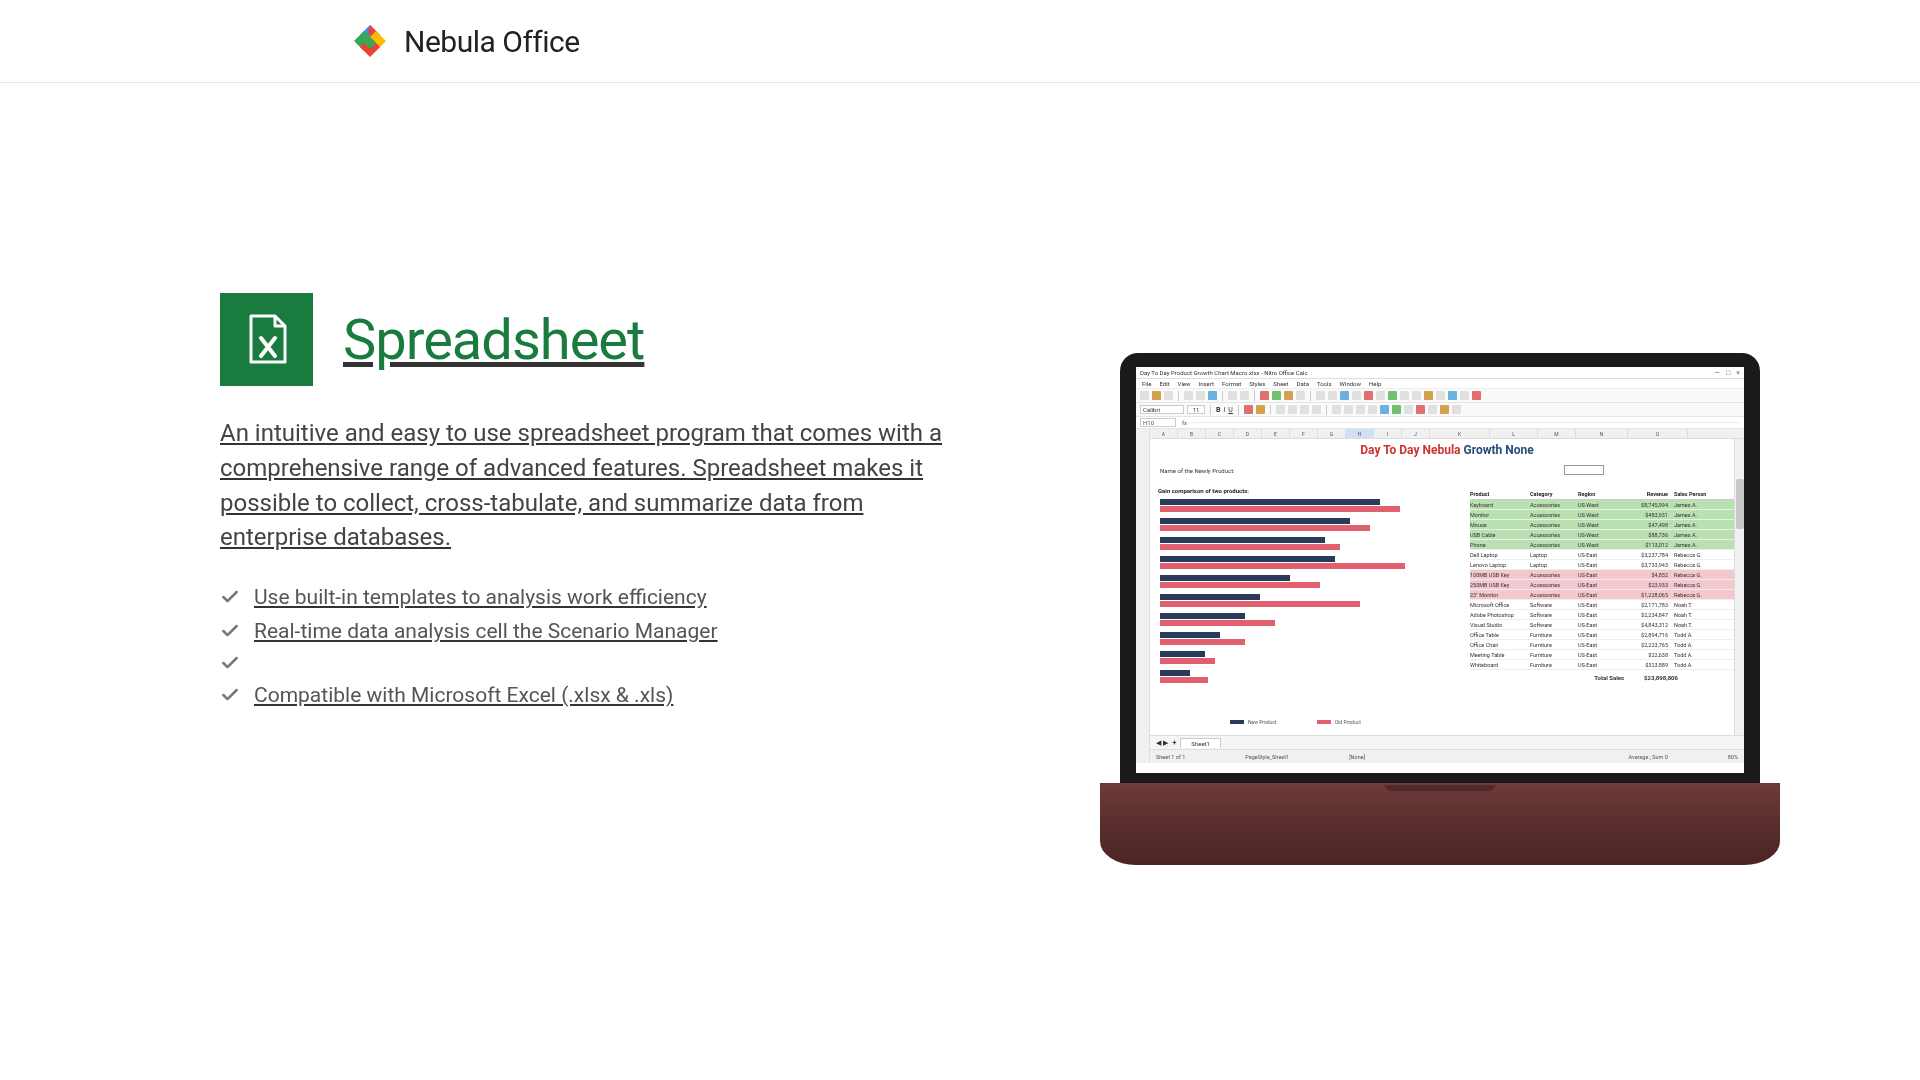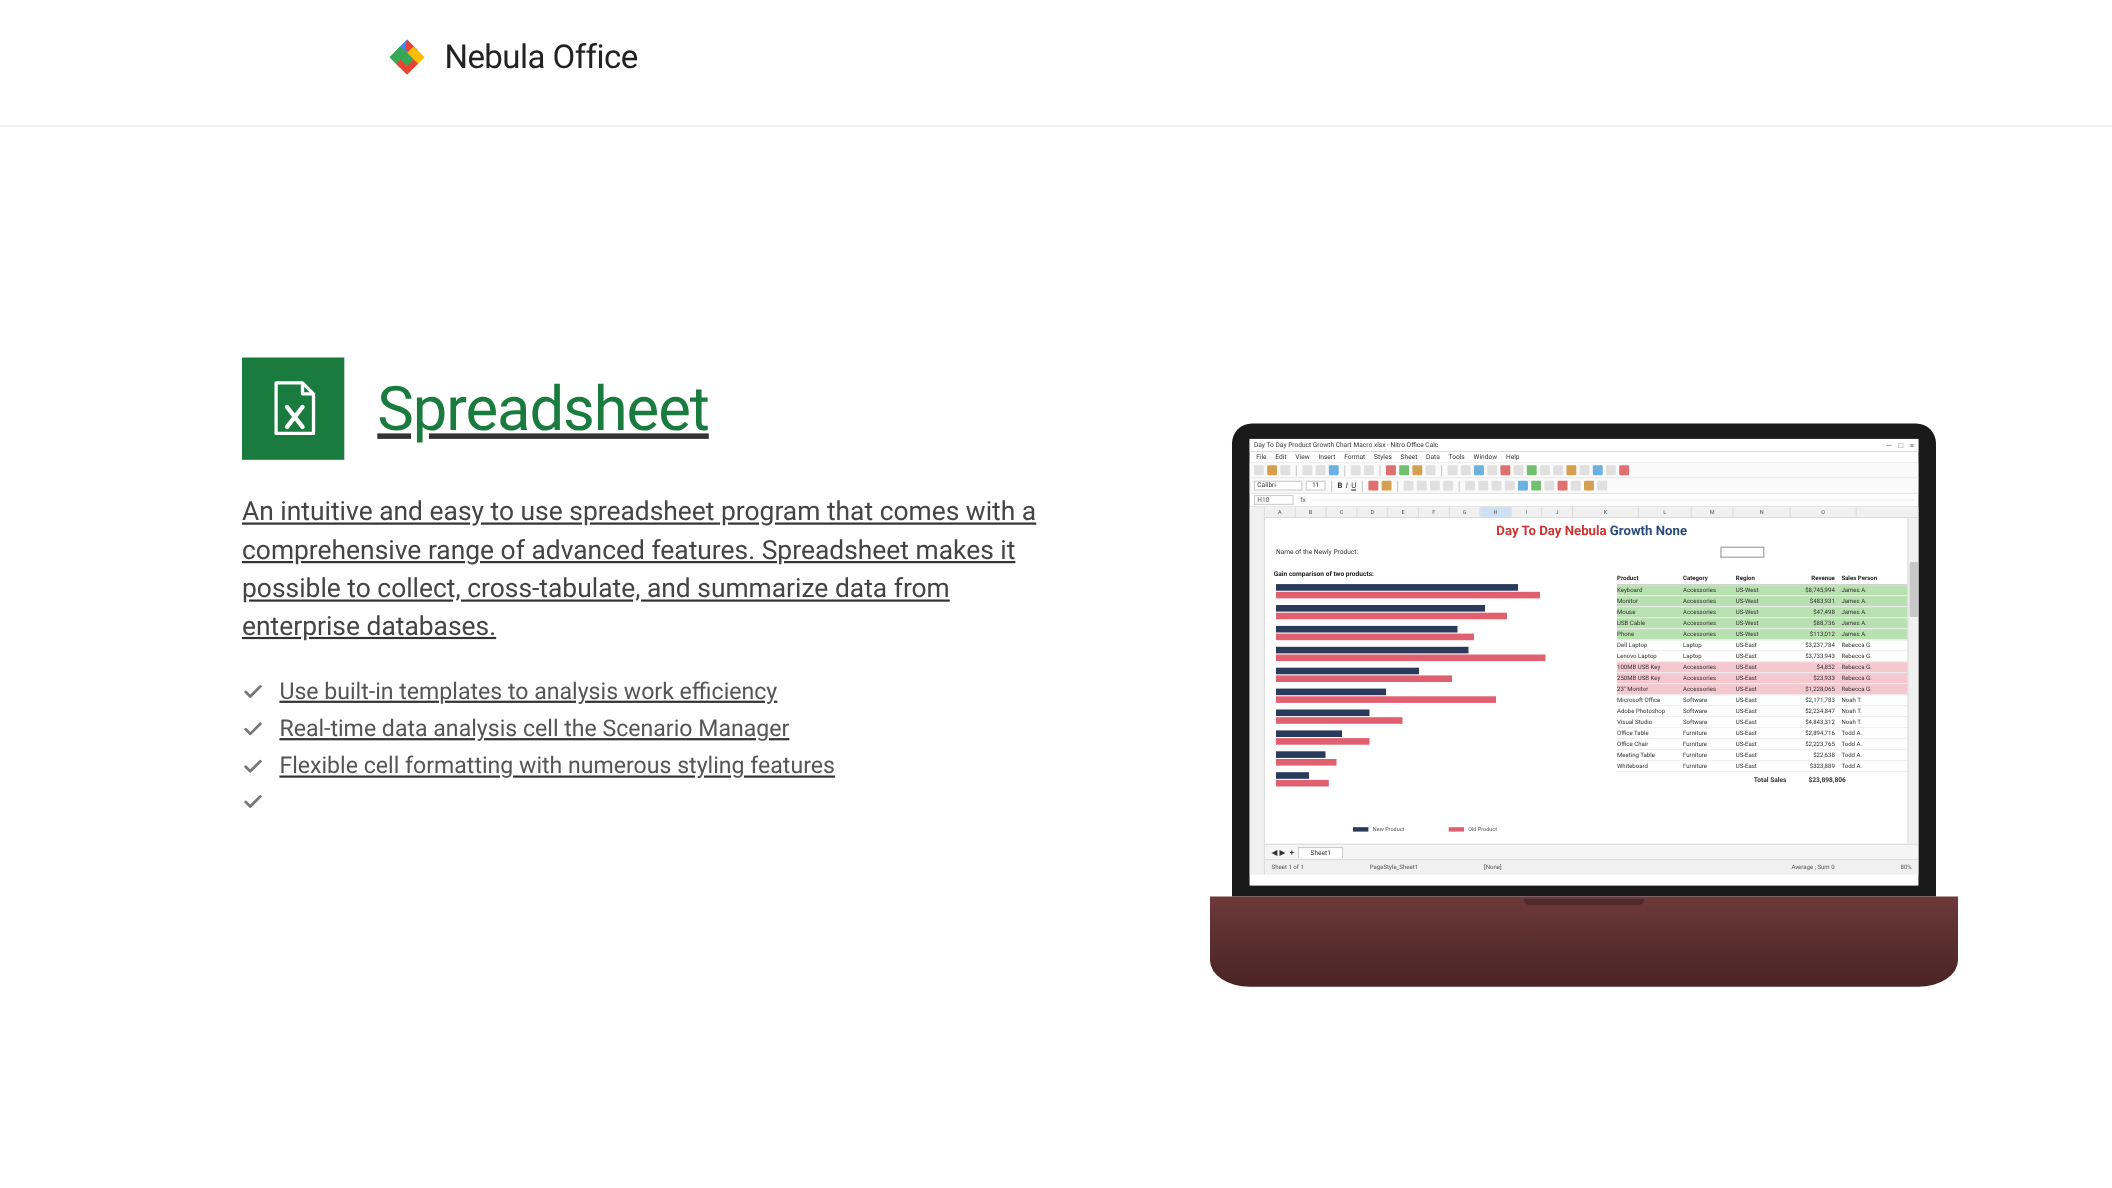--- a/index.html
+++ b/index.html
@@ -12,23 +12,22 @@
   background: #ffffff;
   color: #333;
   width: 1920px;
   height: 1080px;
   overflow: hidden;
 }
 .header {
   height: 83px;
   border-bottom: 1px solid #e5e5e5;
   display: flex;
-  align-items: flex-start;
+  align-items: center;
   padding-left: 350px;
-  margin-top: 32px;
 }
 .logo-block {
   display: flex;
   align-items: center;
   gap: 14px;
 }
 .logo-icon {
   width: 40px;
   height: 40px;
   position: relative;
@@ -440,26 +439,26 @@
       <li>
         <svg class="check-icon" viewBox="0 0 24 24">
             <path d="M4 12 L9 17 L20 6" fill="none" stroke="currentColor" stroke-width="3" stroke-linecap="round" stroke-linejoin="round"></path>
           </svg>
         <span>Real-time data analysis cell the Scenario Manager</span>
       </li>
       <li>
         <svg class="check-icon" viewBox="0 0 24 24">
             <path d="M4 12 L9 17 L20 6" fill="none" stroke="currentColor" stroke-width="3" stroke-linecap="round" stroke-linejoin="round"></path>
           </svg>
-        <span>Flexible cell formatting with numerous styling features</span>
       </li>
       <li>
         <svg class="check-icon" viewBox="0 0 24 24">
             <path d="M4 12 L9 17 L20 6" fill="none" stroke="currentColor" stroke-width="3" stroke-linecap="round" stroke-linejoin="round"></path>
           </svg>
+        <span>Compatible with Microsoft Excel (.xlsx &amp; .xls)</span>
       </li>
     </ul>
   </div>
 
   <div class="laptop-wrap">
     <div class="laptop">
       <div class="laptop-screen">
         <div class="screen-inner">
           <div class="spreadsheet-shot">
 

